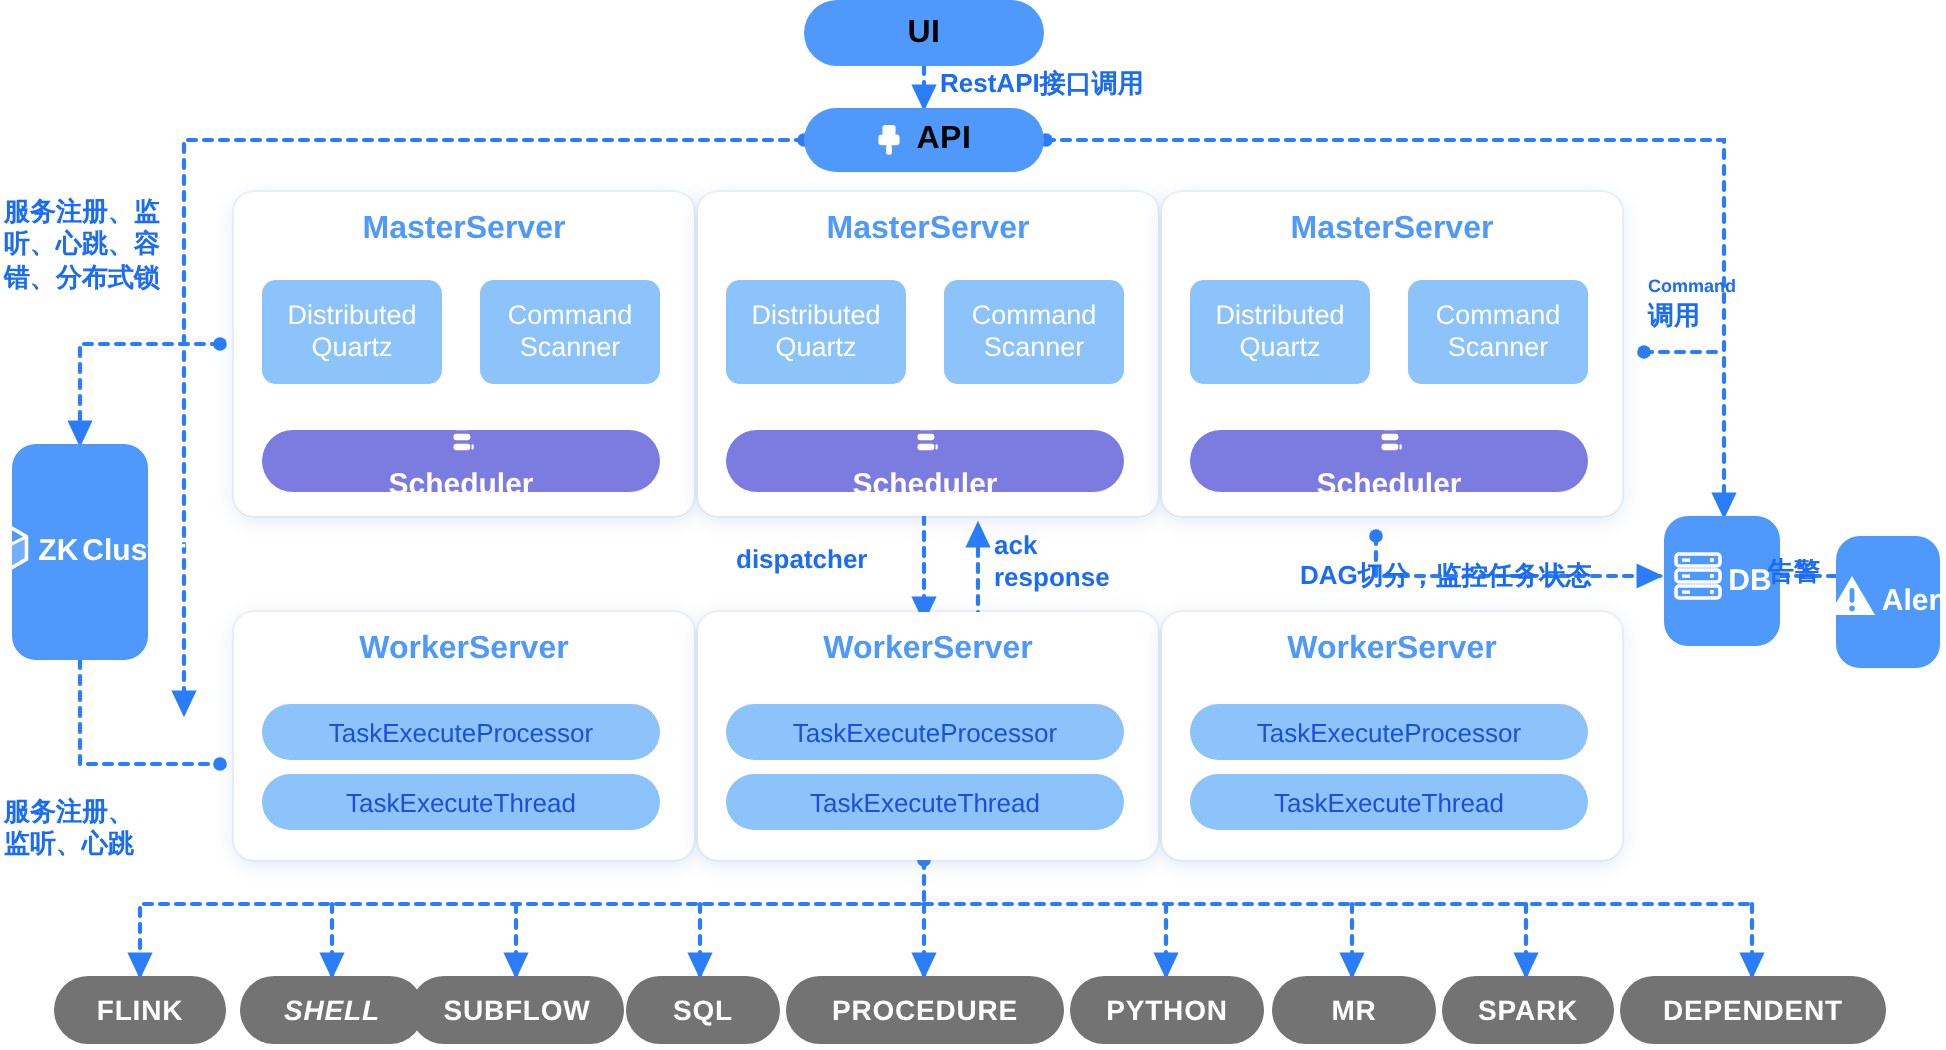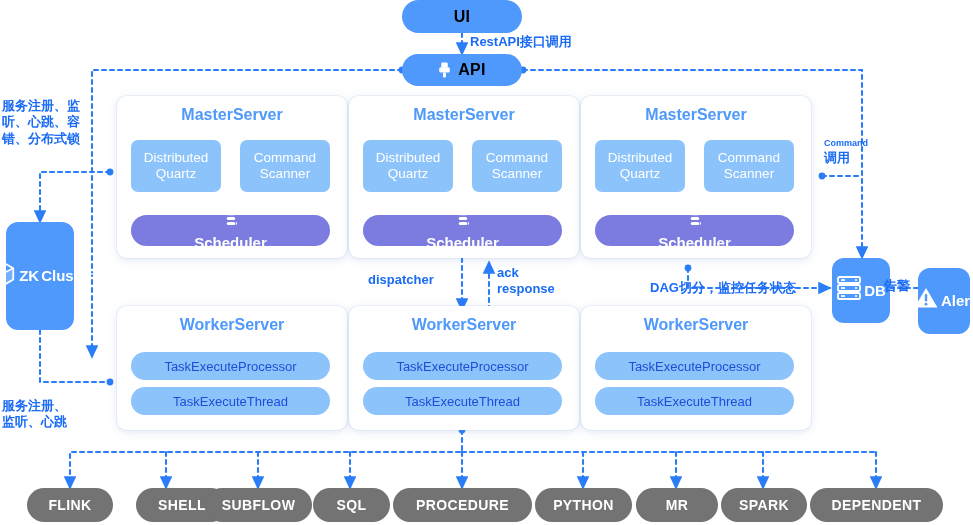--- a/index.html
+++ b/index.html
@@ -301,21 +301,21 @@
       <svg width="26" height="24" viewBox="0 0 26 24">
         <path d="M13 2 L24.5 21.5 L1.5 21.5 Z" fill="#fff"></path>
         <rect x="11.8" y="8" width="2.4" height="7.4" rx="1.2" fill="#4E99FB"></rect>
         <circle cx="13" cy="18.2" r="1.4" fill="#4E99FB"></circle>
       </svg>
     </span>
     <span class="tlbl">Alert</span>
   </div>
 
   <div class="node tag" style="left:27px;top:488px;width:86px;">FLINK</div>
-  <div class="node tag" style="left:136px;top:488px;width:92px;">SHELL</div>
+  <div class="node tag" style="left:120px;top:488px;width:92px;font-style:italic;">SHELL</div>
   <div class="node tag" style="left:205px;top:488px;width:107px;">SUBFLOW</div>
   <div class="node tag" style="left:313px;top:488px;width:77px;">SQL</div>
   <div class="node tag" style="left:393px;top:488px;width:139px;">PROCEDURE</div>
   <div class="node tag" style="left:535px;top:488px;width:97px;">PYTHON</div>
   <div class="node tag" style="left:636px;top:488px;width:82px;">MR</div>
   <div class="node tag" style="left:721px;top:488px;width:86px;">SPARK</div>
   <div class="node tag" style="left:810px;top:488px;width:133px;">DEPENDENT</div>
 
 </div>
 

